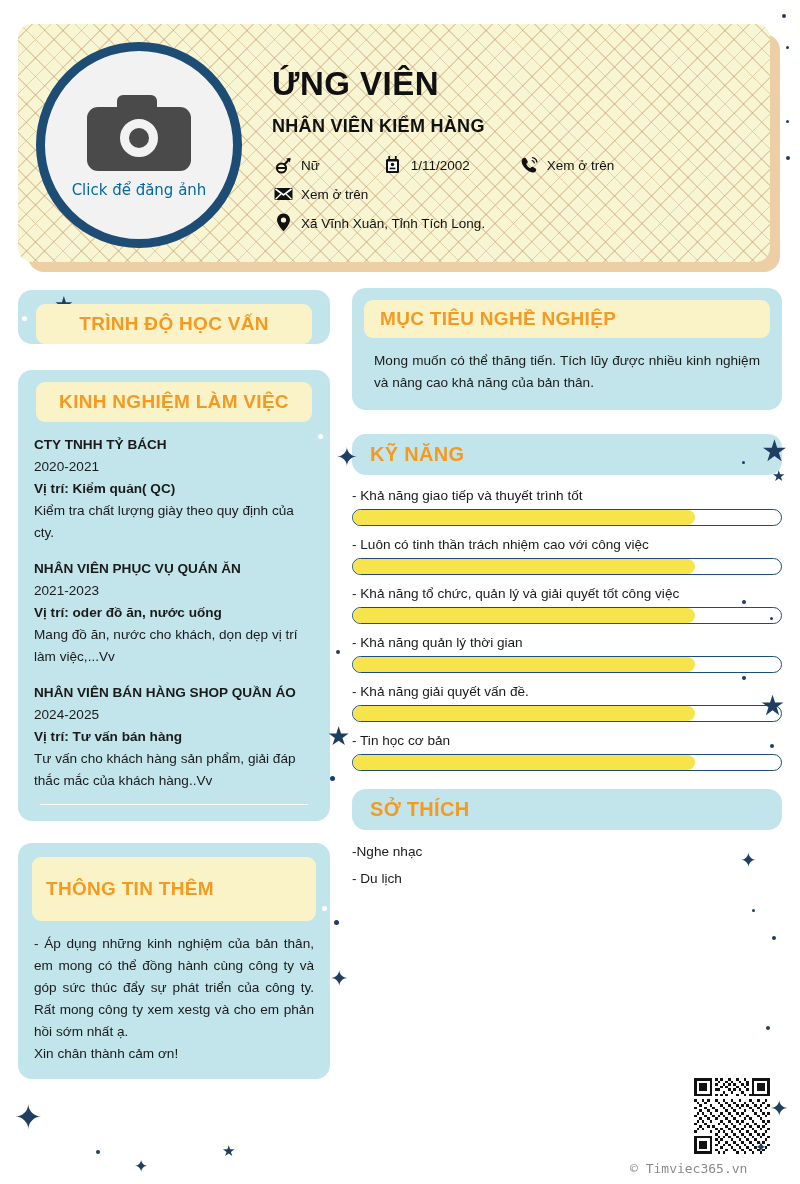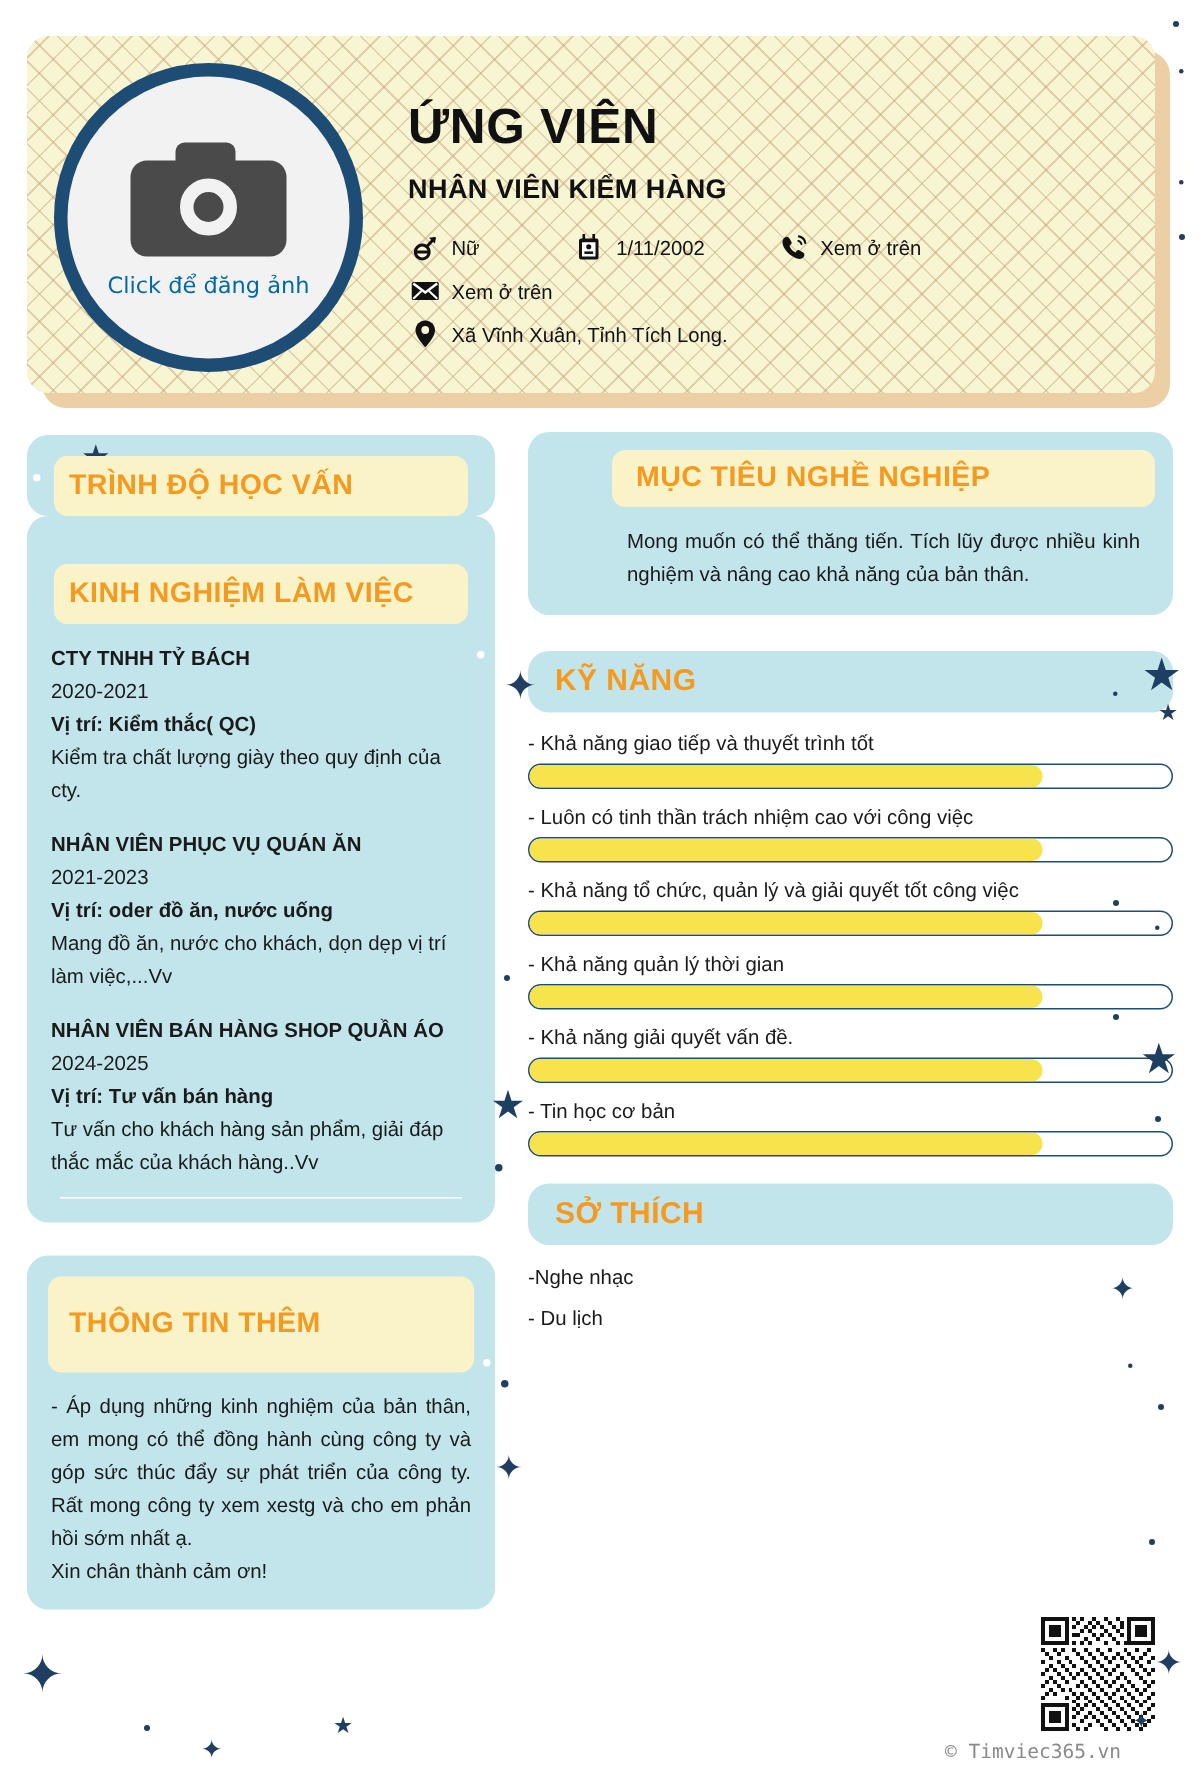--- a/index.html
+++ b/index.html
@@ -106,20 +106,21 @@
     background: #faf3c8;
     border-radius: 9px;
     color: #f59a20;
     font-weight: bold;
     letter-spacing: .3px;
     position: relative;
     z-index: 3;
   }
   .pill-left {
     font-size: 19px;
+    text-align: center;
     padding: 9px 10px;
     margin: 0 18px;
   }
   .pill-right {
     font-size: 19px;
     text-align: left;
     padding: 8px 16px;
     margin: 0 12px;
   }
   .head-plain {
@@ -269,28 +270,28 @@
 
   </div>
 </div>
 
 <div class="col-left">
 
   <div class="blue-card" style="padding-top:14px;">
     <div class="pill pill-left">TRÌNH ĐỘ HỌC VẤN</div>
   </div>
 
-  <div class="blue-card" style="padding-top:32px;">
+  <div class="blue-card" style="margin-top:26px; padding-top:12px;">
     <div class="pill pill-left">KINH NGHIỆM LÀM VIỆC</div>
     <div class="card-body">
 
       <div class="blk">
         <p class="b">CTY TNHH TỶ BÁCH</p>
         <p>2020-2021</p>
-        <p class="b">Vị trí: Kiểm thắc( QC)</p>
+        <p class="b">Vị trí: Kiểm quản( QC)</p>
         <p>Kiểm tra chất lượng giày theo quy định của cty.</p>
       </div>
 
       <div class="blk">
         <p class="b">NHÂN VIÊN PHỤC VỤ QUÁN ĂN</p>
         <p>2021-2023</p>
         <p class="b">Vị trí: oder đồ ăn, nước uống</p>
         <p>Mang đồ ăn, nước cho khách, dọn dẹp vị trí làm việc,...Vv</p>
       </div>
 
@@ -310,21 +311,21 @@
     <div class="card-body">
       <p class="justify">- Áp dụng những kinh nghiệm của bản thân, em mong có thể đồng hành cùng công ty và góp sức thúc đẩy sự phát triển của công ty. Rất mong công ty xem xestg và cho em phản hồi sớm nhất ạ.</p>
       <p>Xin chân thành cảm ơn!</p>
     </div>
   </div>
 
 </div>
 
 <div class="col-right">
 
-  <div class="blue-card" style="padding-top:12px;padding-left:44px;">
+  <div class="blue-card" style="padding-top:12px;">
     <div class="pill pill-right">MỤC TIÊU NGHỀ NGHIỆP</div>
     <div class="card-body" style="padding:12px 22px 16px 22px;">
       <p class="justify">Mong muốn có thể thăng tiến. Tích lũy được nhiều kinh nghiệm và nâng cao khả năng của bản thân.</p>
     </div>
   </div>
 
   <div style="margin-top:24px;">
     <div class="blue-card">
       <div class="head-plain">KỸ NĂNG</div>
     </div>

